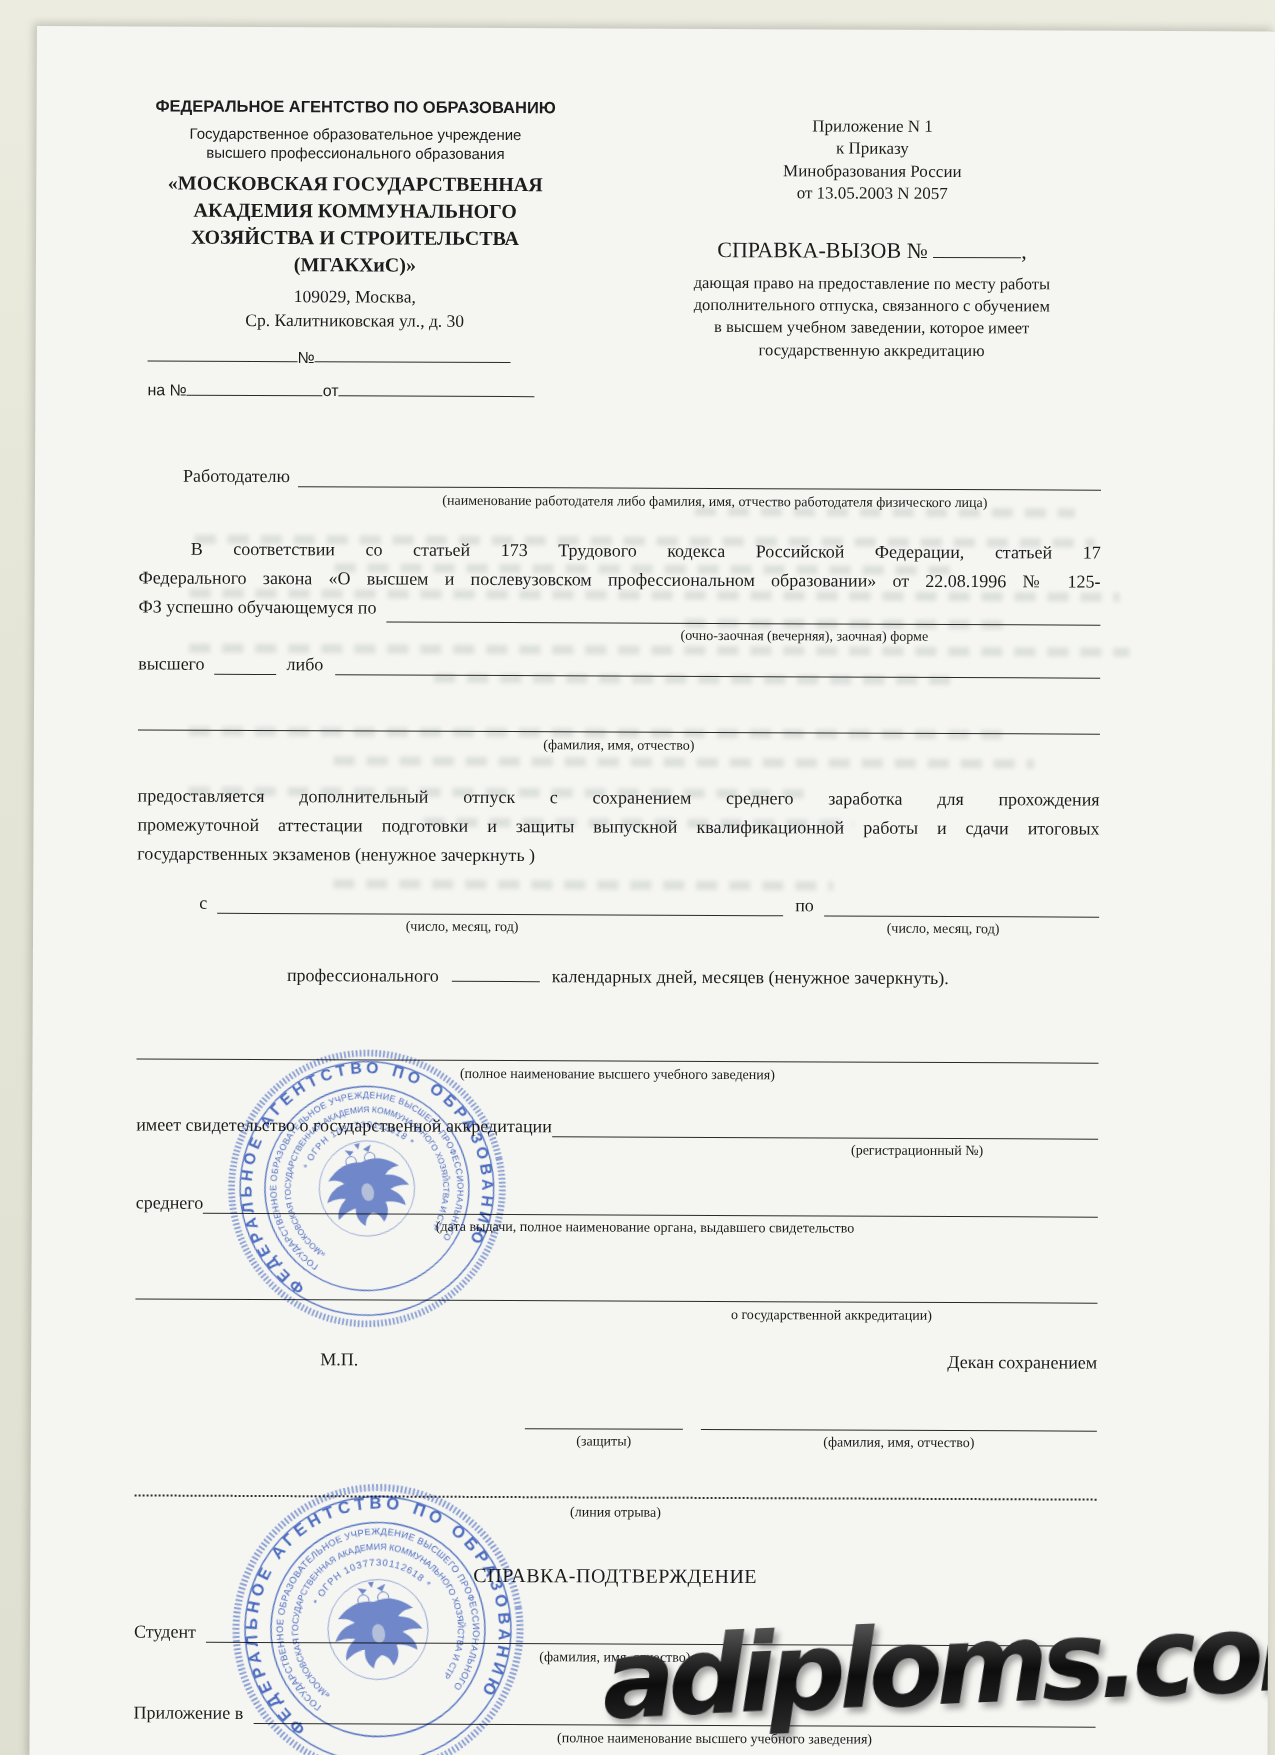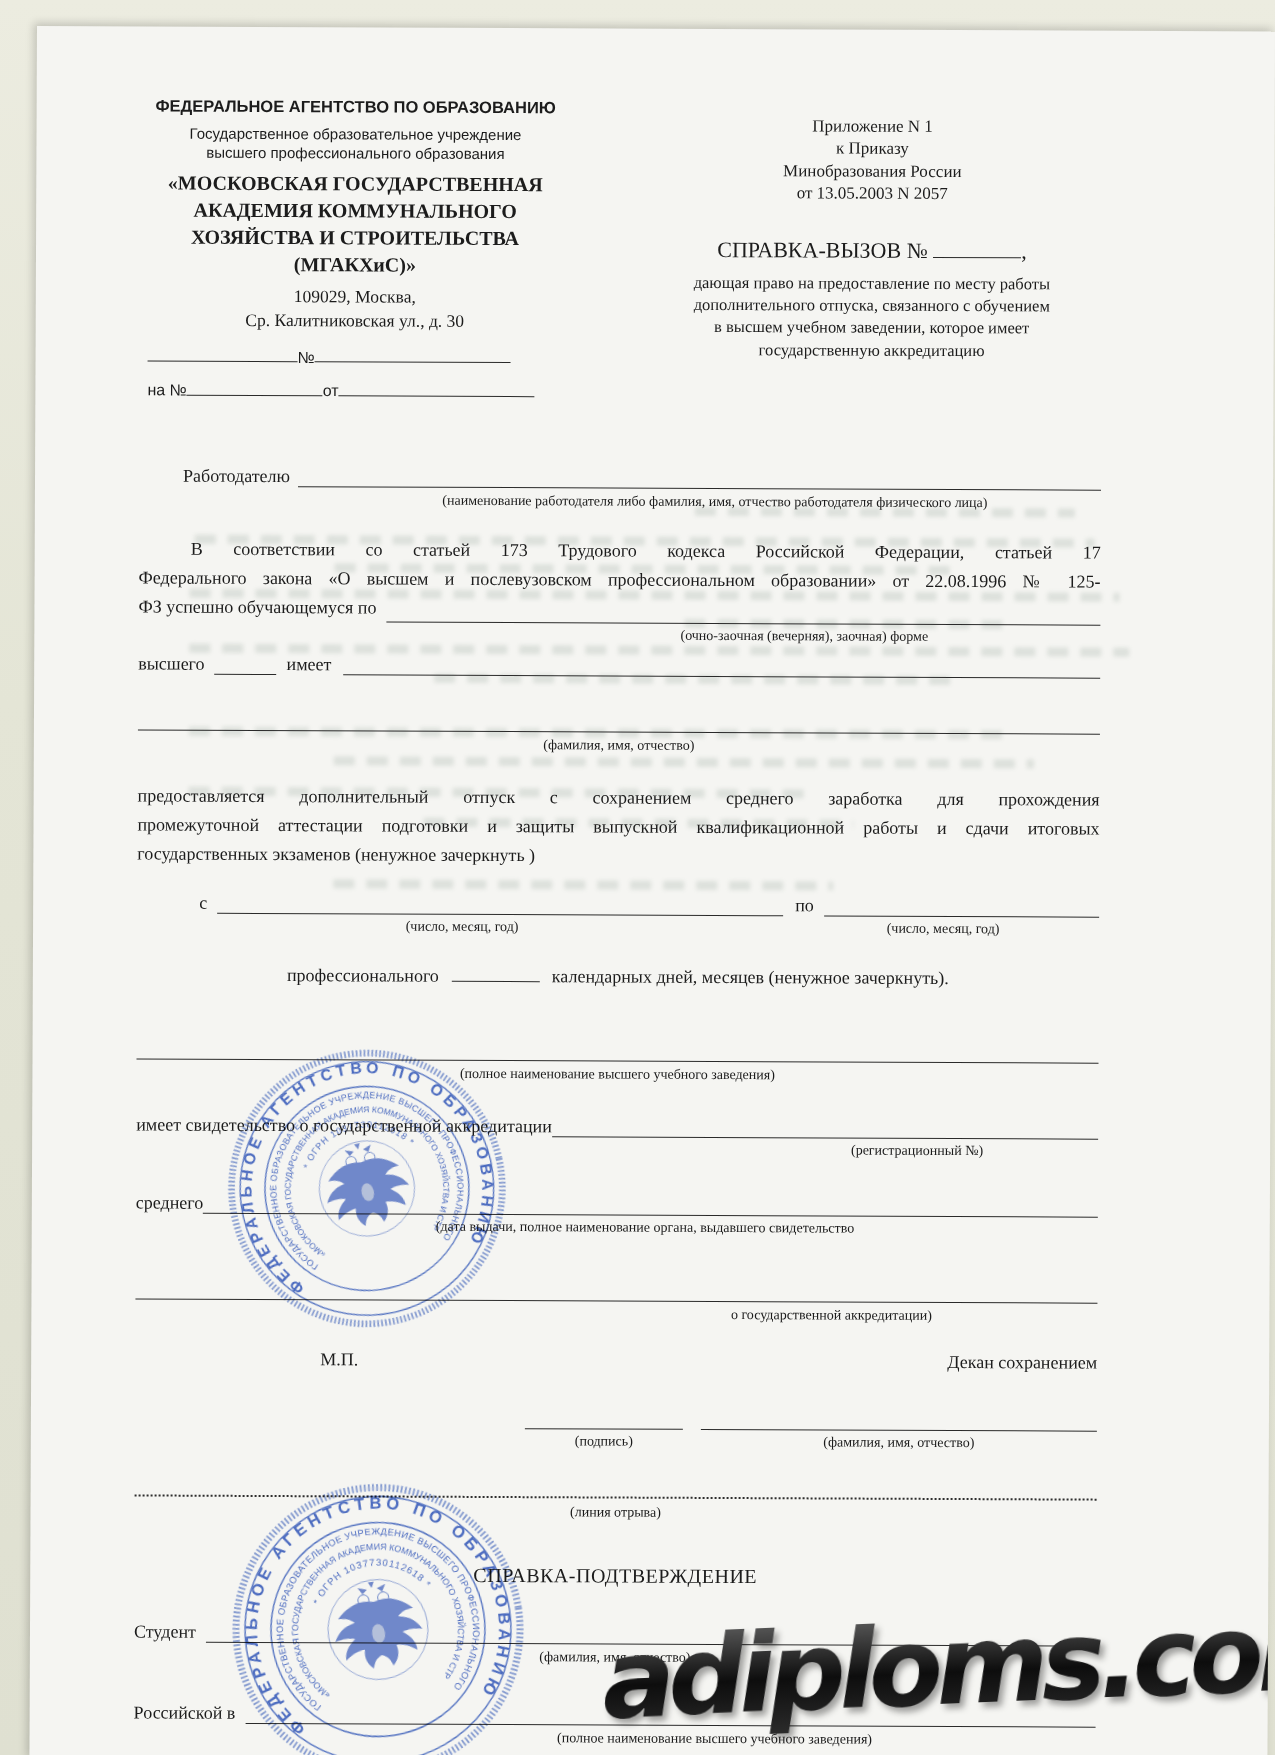--- a/index.html
+++ b/index.html
@@ -127,21 +127,21 @@
       <div class="frow">
         <span>ФЗ успешно обучающемуся по</span>
         <span class="bl grow" style="margin-left:10px;"></span>
       </div>
     </div>
     <div class="cap center" style="padding-left:370px;margin-top:3px;">(очно-заочная (вечерняя), заочная) форме</div>
 
     <div class="frow" style="margin-top:12px;">
       <span>высшего</span>
       <span class="bl" style="width:62px;margin:0 10px;"></span>
-      <span>имеет</span>
+      <span>либо</span>
       <span class="bl grow" style="margin-left:12px;"></span>
     </div>
     <div class="bl" style="display:block;margin-top:38px;"></div>
     <div class="cap center" style="margin-top:4px;">(фамилия, имя, отчество)</div>
 
     <div class="body-text" style="margin-top:30px;">
       <div class="jline">предоставляется дополнительный отпуск с сохранением среднего заработка для прохождения</div>
       <div class="jline">промежуточной аттестации подготовки и защиты выпускной квалификационной работы и сдачи итоговых</div>
       <div>государственных экзаменов (ненужное зачеркнуть )</div>
     </div>
@@ -188,38 +188,38 @@
     </div>
 
     <div style="display:flex;margin-top:36px;">
       <span style="width:390px;"></span>
       <span class="bl" style="width:158px;"></span>
       <span style="width:18px;"></span>
       <span class="bl grow"></span>
     </div>
     <div style="display:flex;margin-top:3px;">
       <span style="width:390px;"></span>
-      <span class="cap center" style="width:158px;">(подпись)</span>
+      <span class="cap center" style="width:158px;">(защиты)</span>
       <span style="width:18px;"></span>
       <span class="cap center grow">(фамилия, имя, отчество)</span>
     </div>
 
     <div class="tear"></div>
     <div class="cap center" style="margin-top:5px;">(линия  отрыва)</div>
 
     <div class="center" style="font-size:20px;letter-spacing:.5px;margin-top:44px;">СПРАВКА-ПОДТВЕРЖДЕНИЕ</div>
 
     <div class="frow" style="margin-top:36px;">
       <span>Студент</span>
       <span class="bl grow" style="margin-left:10px;"></span>
     </div>
     <div class="cap center" style="margin-top:4px;">(фамилия, имя, отчество)</div>
 
     <div class="frow" style="margin-top:38px;">
-      <span>Российской в</span>
+      <span>Приложение в</span>
       <span class="bl grow" style="margin-left:10px;"></span>
     </div>
     <div class="cap center" style="padding-left:200px;margin-top:4px;">(полное наименование высшего учебного заведения)</div>
 
   </div>
 
   <div class="stamp" style="left:192px;top:1018px;width:286px;height:286px;transform:rotate(-13deg);">
     <svg viewBox="0 0 300 300" width="100%" height="100%" xmlns="http://www.w3.org/2000/svg">
       <circle cx="150" cy="150" r="142" stroke-width="7" stroke-dasharray="1.8 2.3" opacity=".7"></circle>
       <circle cx="150" cy="150" r="133" stroke-width="1.4"></circle>

